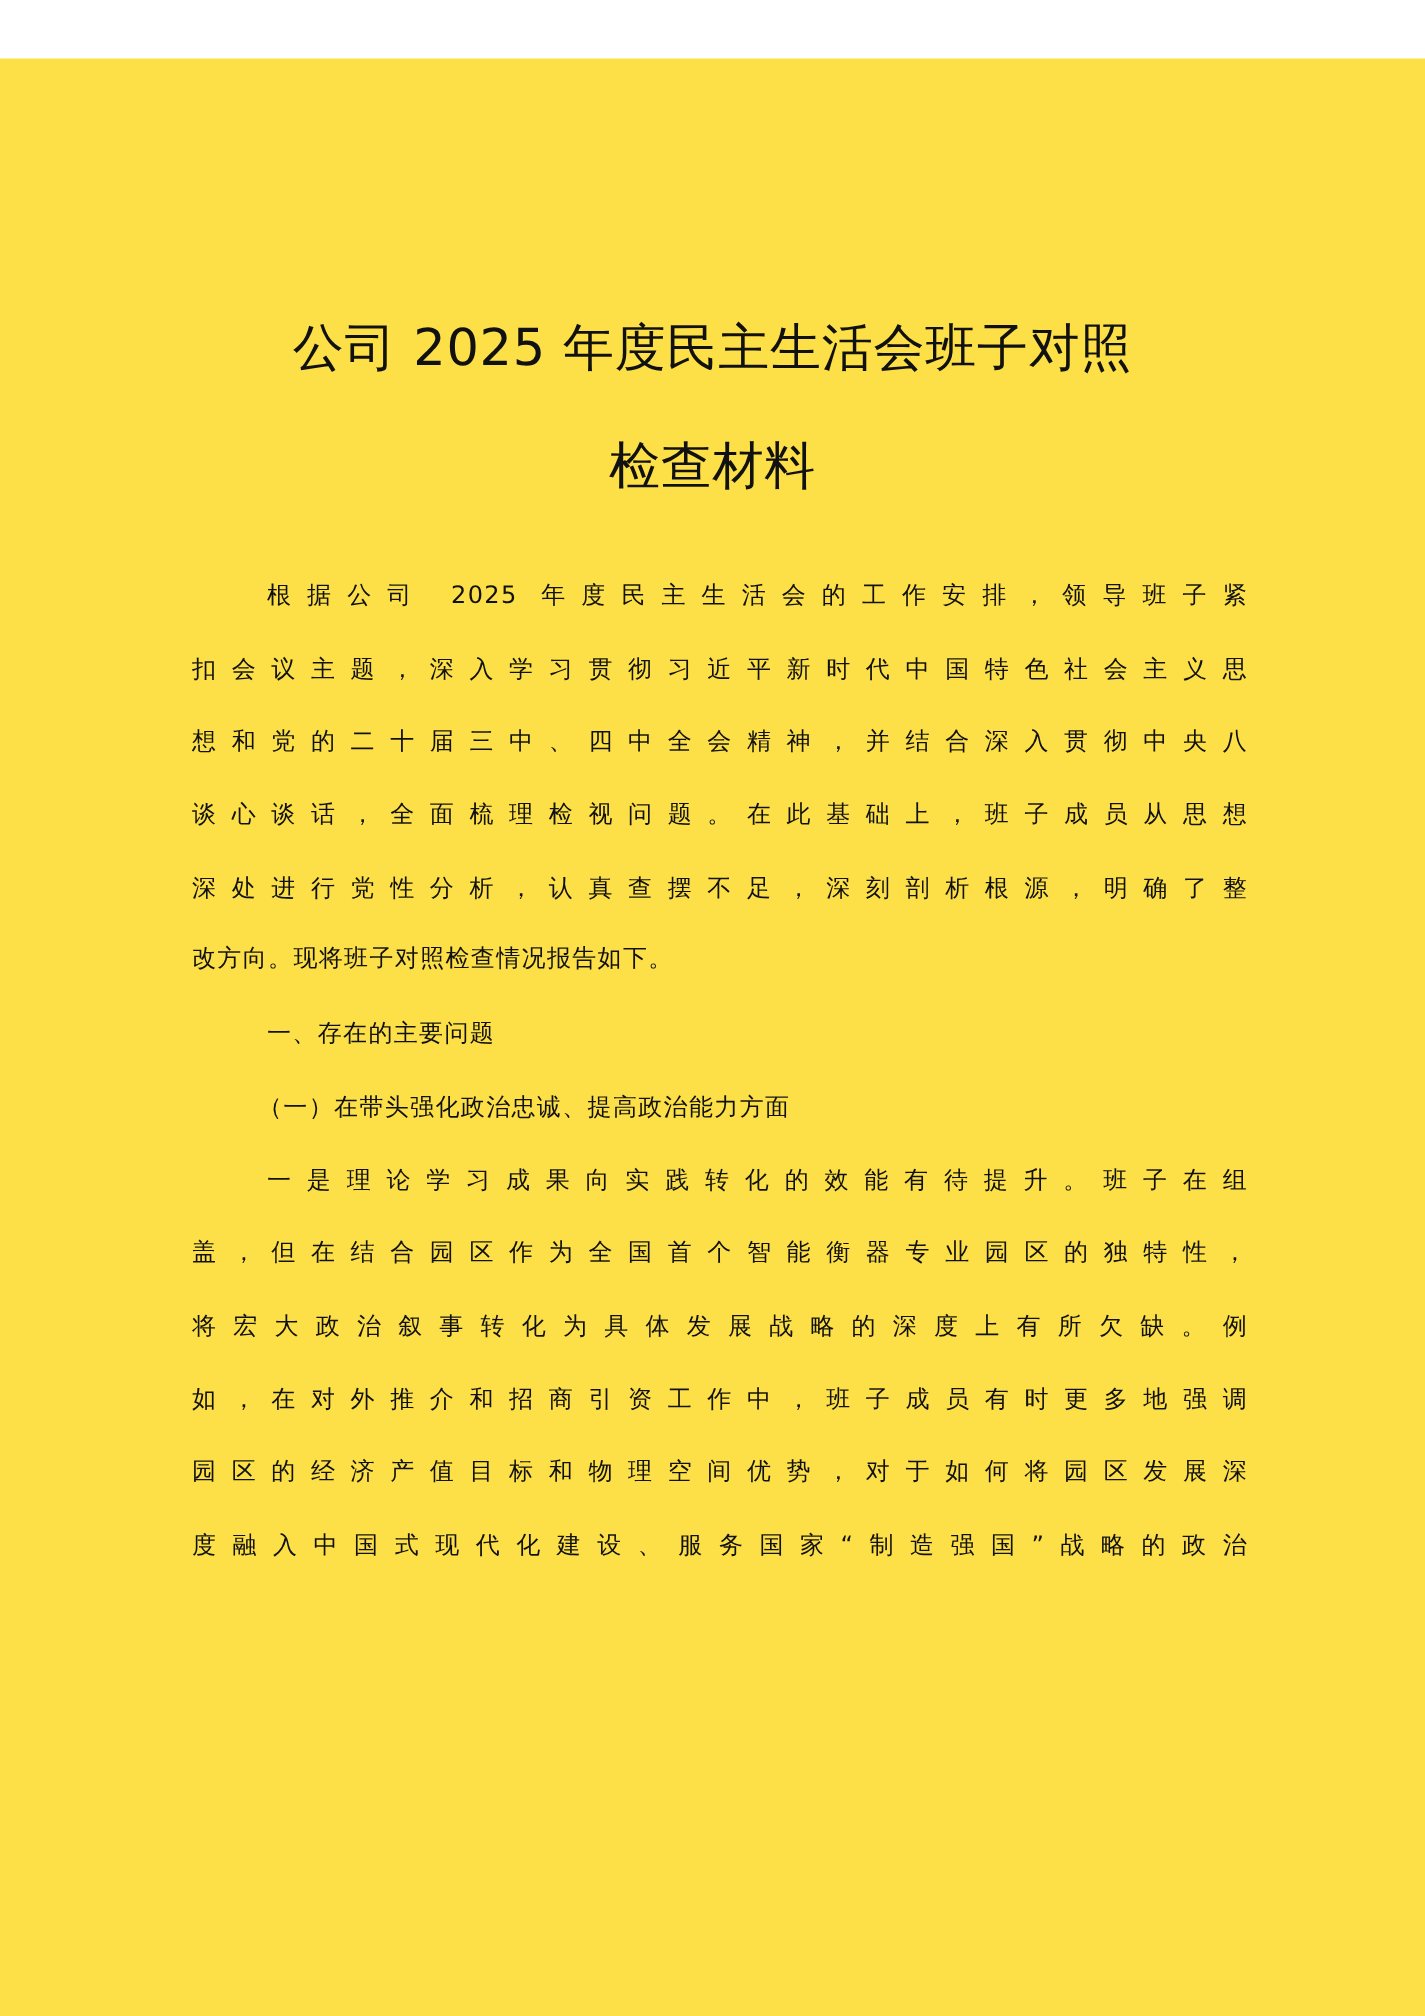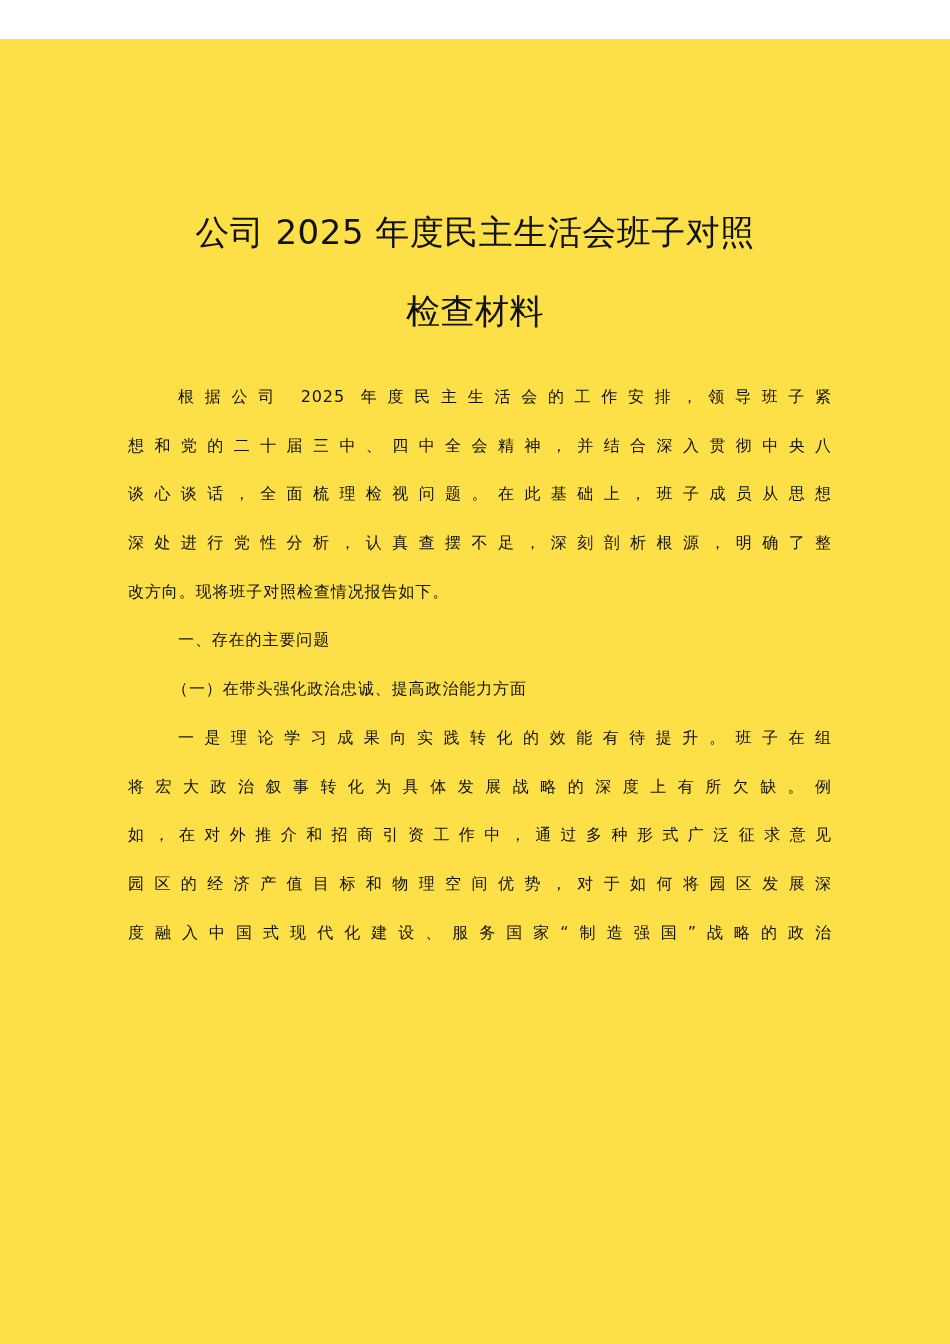--- a/index.html
+++ b/index.html
@@ -52,20 +52,21 @@
       height: 48.7px;
       line-height: 48.7px;
       font-size: 16px;
       white-space: nowrap;
       letter-spacing: 0.9px;
       text-align: justify;
       text-align-last: justify;
     }
     .line.last {
       text-align-last: left;
+      font-family: Liberation Mono, monospace;
     }
     .line.indent {
       padding-left: 50px;
     }
     .line.heading {
       text-align-last: left;
     }
   </style>
 </head>
 <body>
@@ -73,29 +74,31 @@
 <div class="page">
 
   <div class="title-block">
     <span class="title-line">公司 2025 年度民主生活会班子对照</span>
     <span class="title-line">检查材料</span>
   </div>
 
   <div class="body-block">
 
     <span class="line indent" style="padding-left:50px;">根据公司 2025 年度民主生活会的工作安排，领导班子紧</span>
+    <span class="line">扣会议主题，深入学习贯彻习近平新时代中国特色社会主义思</span>
     <span class="line">想和党的二十届三中、四中全会精神，并结合深入贯彻中央八</span>
     <span class="line">谈心谈话，全面梳理检视问题。在此基础上，班子成员从思想</span>
     <span class="line">深处进行党性分析，认真查摆不足，深刻剖析根源，明确了整</span>
     <span class="line last">改方向。现将班子对照检查情况报告如下。</span>
 
     <span class="line heading indent">一、存在的主要问题</span>
 
     <span class="line heading" style="padding-left:44px;">（一）在带头强化政治忠诚、提高政治能力方面</span>
 
     <span class="line indent">一是理论学习成果向实践转化的效能有待提升。班子在组</span>
+    <span class="line">盖，但在结合园区作为全国首个智能衡器专业园区的独特性，</span>
     <span class="line">将宏大政治叙事转化为具体发展战略的深度上有所欠缺。例</span>
-    <span class="line">如，在对外推介和招商引资工作中，通过多种形式广泛征求意见</span>
+    <span class="line">如，在对外推介和招商引资工作中，班子成员有时更多地强调</span>
     <span class="line">园区的经济产值目标和物理空间优势，对于如何将园区发展深</span>
     <span class="line">度融入中国式现代化建设、服务国家“制造强国”战略的政治</span>
   </div>
 
 </div>
 
 </body></html>

